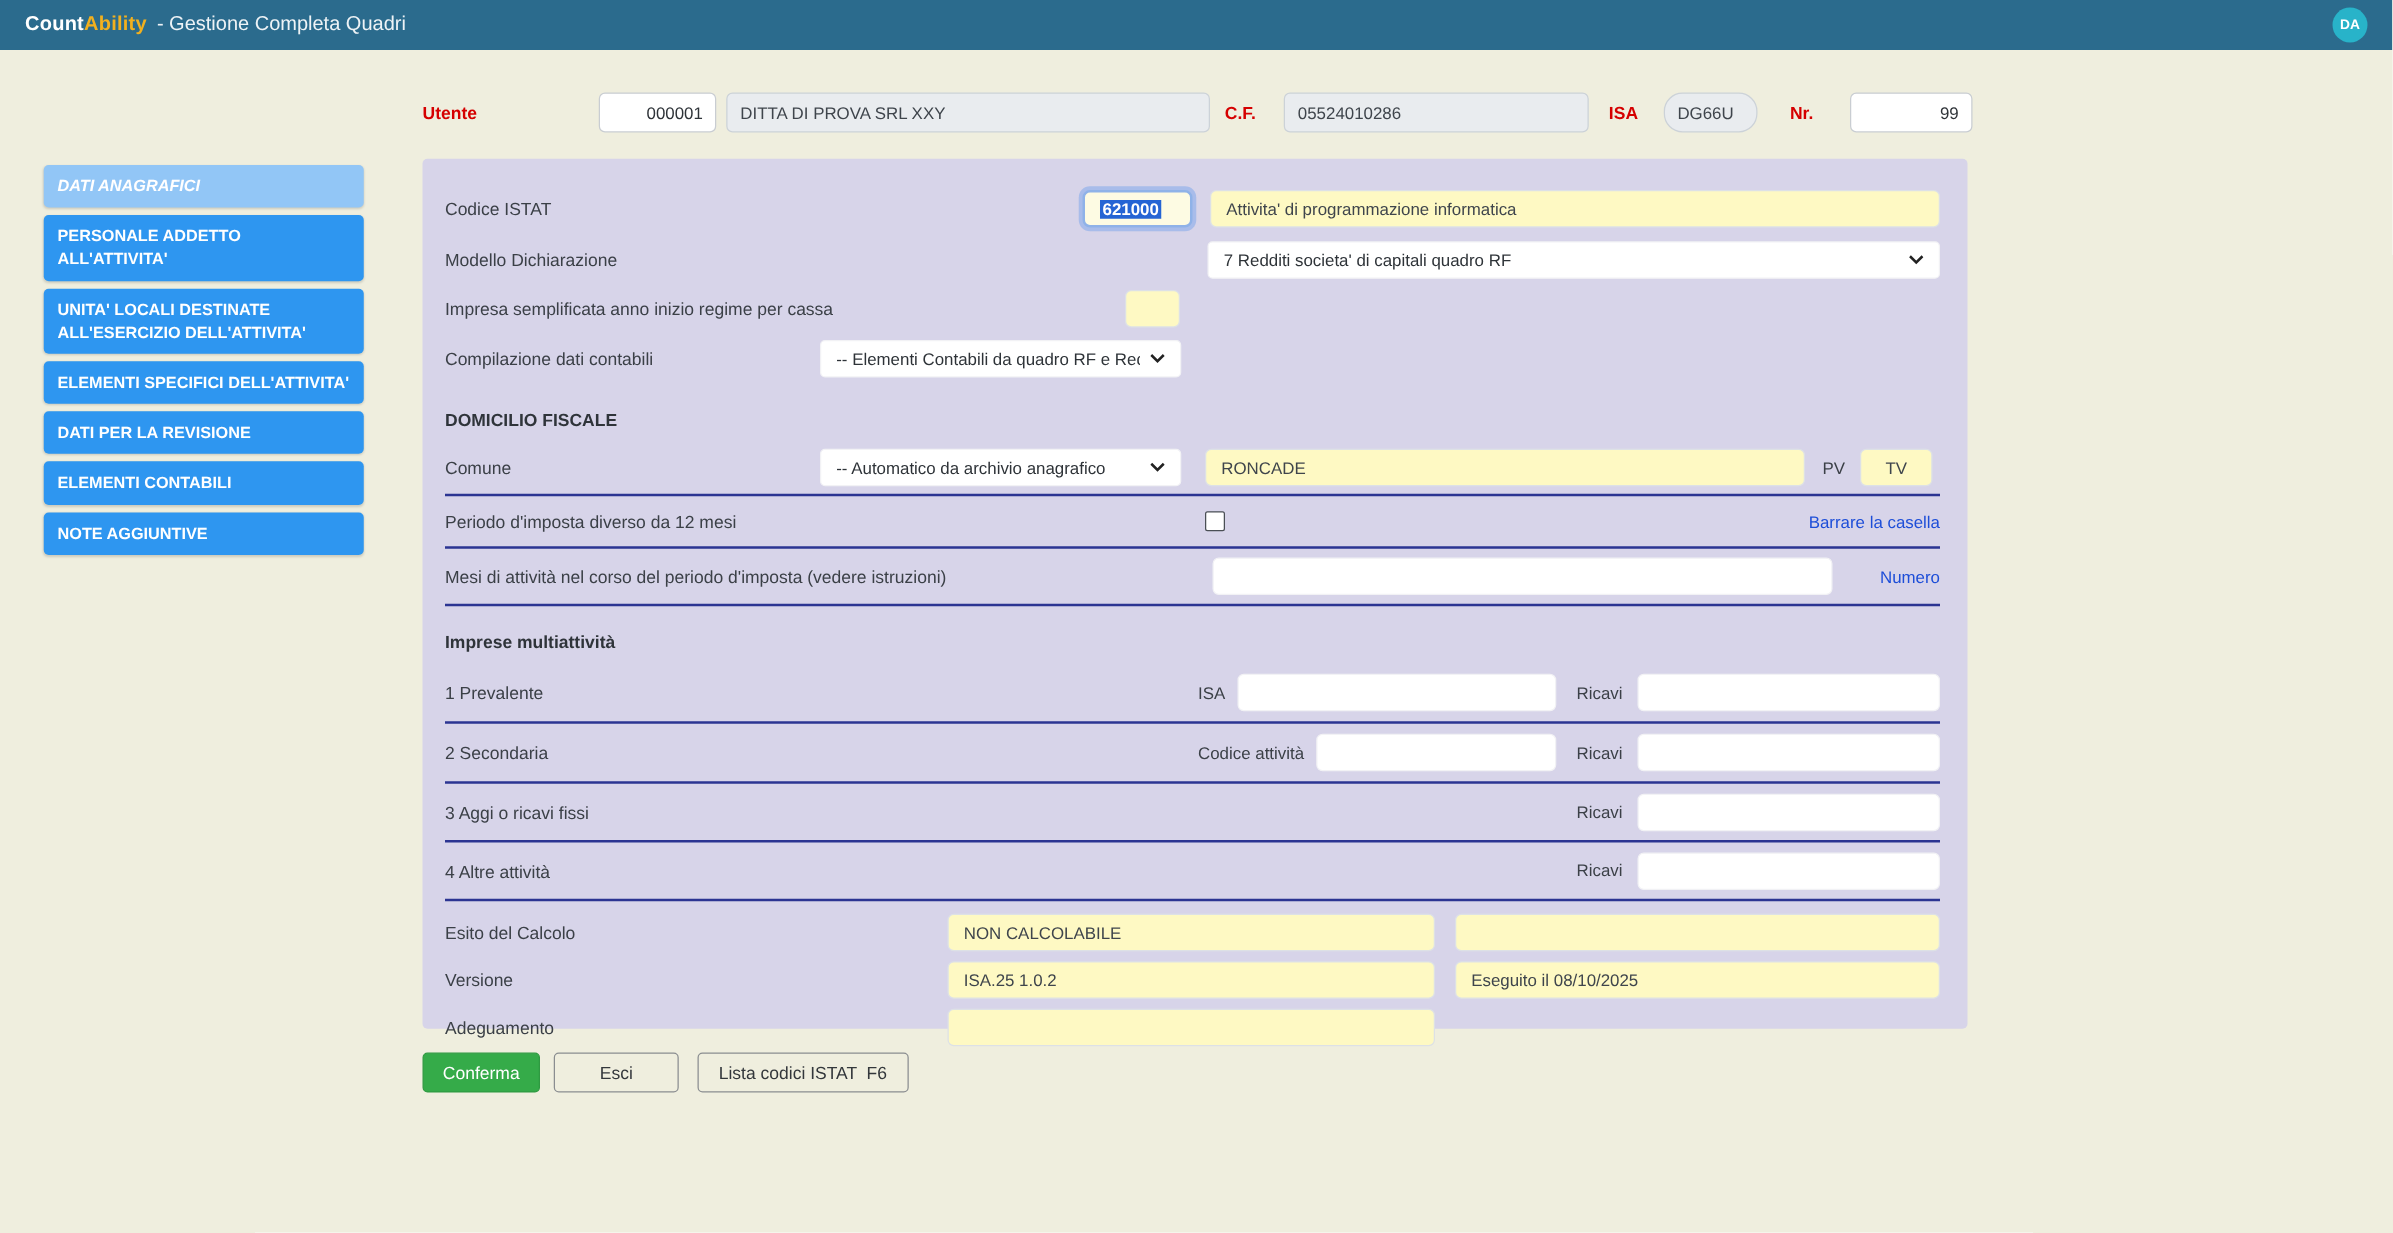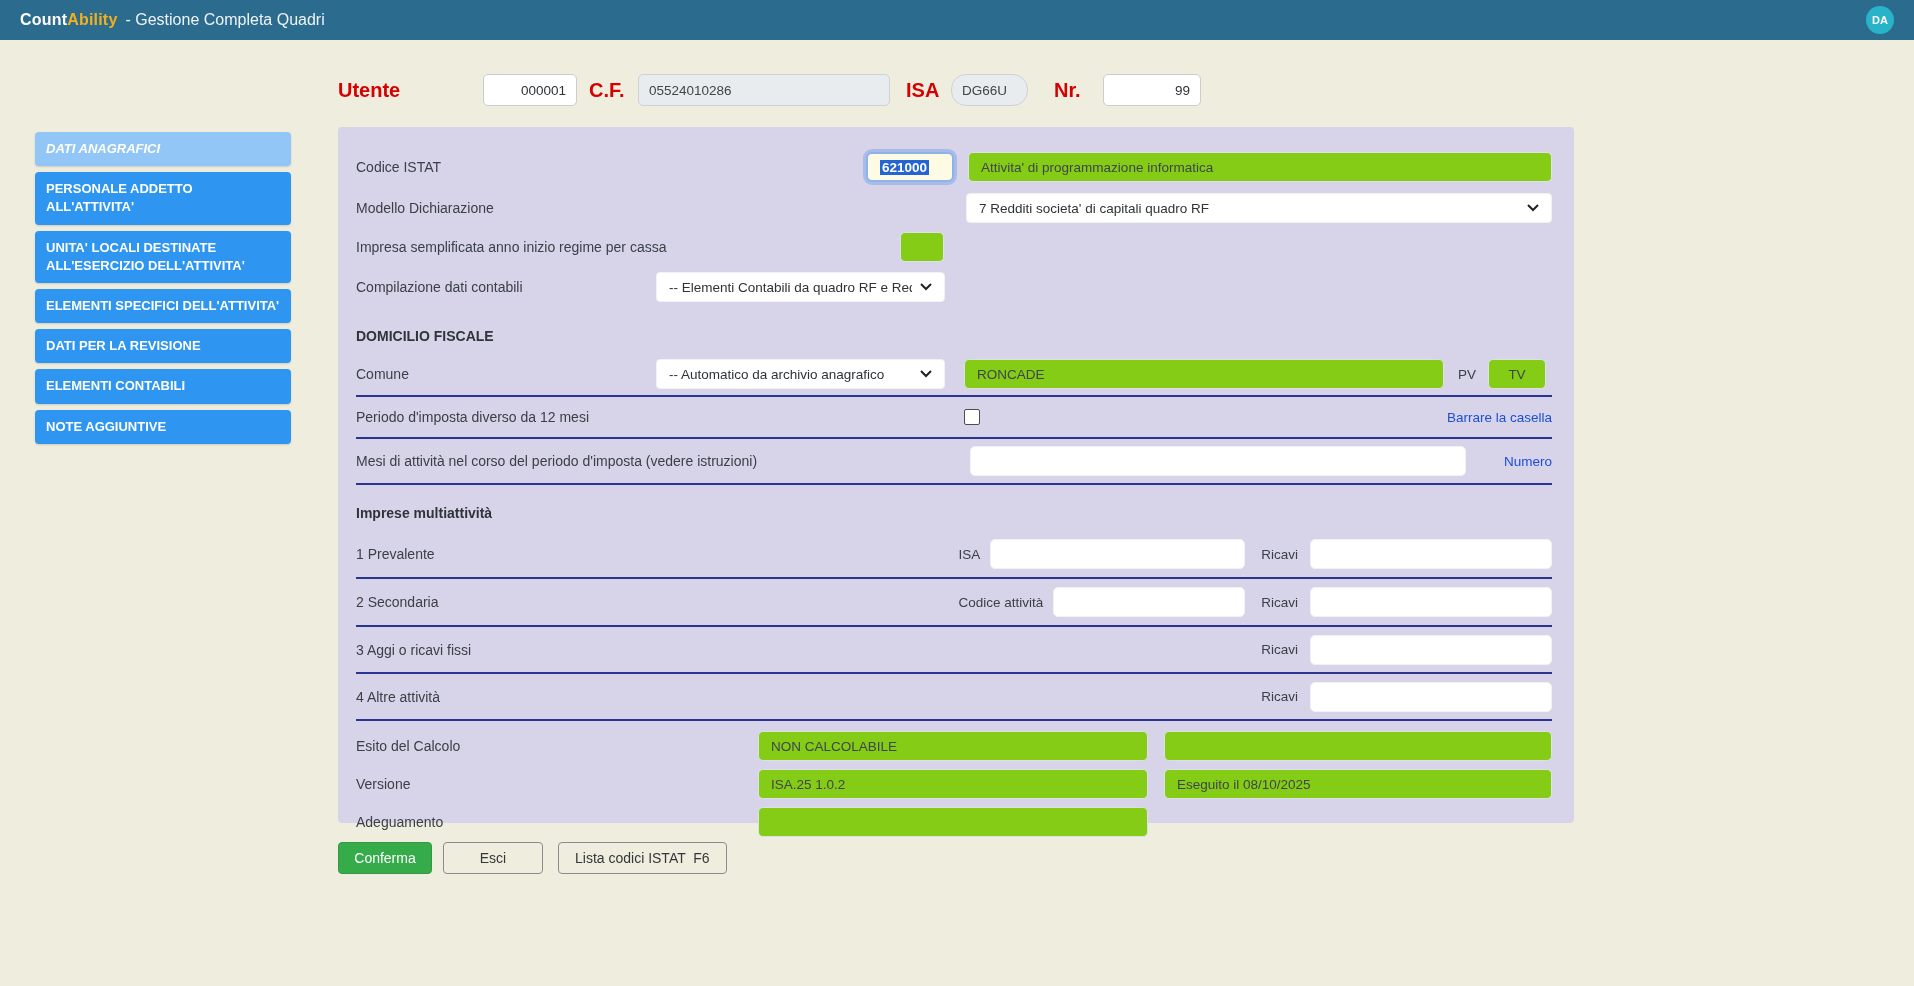--- a/index.html
+++ b/index.html
@@ -10,42 +10,42 @@
   .header { position:absolute; top:0; left:0; width:100%; height:40px; background:#2b6b8d;
             display:flex; align-items:center; padding:0 20px; }
   .logo { font-size:16px; font-weight:700; color:#ffffff; letter-spacing:0.2px; }
   .logo .ability { color:#f2b01e; }
   .header-suffix { color:#eef3f6; font-size:16px; font-weight:400; margin-left:8px; }
   .avatar { margin-left:auto; width:28px; height:28px; border-radius:50%; background:#28b3c9;
             color:#fff; font-size:11px; font-weight:700; display:flex; align-items:center; justify-content:center; cursor:pointer; }
 
   
   .userbar { position:absolute; left:338px; top:73px; width:1240px; height:34px; display:flex; align-items:center; }
-  .red-label { color:#d50000; font-weight:700; font-size:20px; }
+  .red-label { color:#d50000; font-weight:700; font-size:14px; }
   .field-gray { background:#e9ecef; border:1px solid #ccd2d8; border-radius:5px; height:32px;
                 display:flex; align-items:center; padding:0 10px; font-size:13.5px; color:#3f454c; }
   .input-white { background:#ffffff; border:1px solid #c9cdd2; border-radius:5px; height:32px;
                  padding:0 10px; font-size:13.5px; color:#2e3338; font-family:"Liberation Sans",sans-serif; }
   .ta-right { text-align:right;margin-left:40px; }
 
   
   .sidebar { position:absolute; left:35px; top:132px; width:256px; display:flex; flex-direction:column; gap:6px; }
   .side-item { background:#2e96f0; color:#ffffff; font-weight:700; font-size:13px; line-height:1.4;
                padding:8px 11px; border-radius:4px; cursor:pointer; box-shadow:0 1px 2px rgba(0,0,0,0.15); }
   .side-item.active { background:#92c6f6; font-style:italic; }
 
   
   .panel { position:absolute; left:338px; top:127px; width:1236px; height:696px; background:#d7d4e9;
            border-radius:4px; padding:18px 22px 0 18px; }
   .row { display:flex; align-items:center; }
   .lbl { color:#3b4047; font-size:14px; }
   .section-title { color:#2f343a; font-size:14px; font-weight:700; }
   .divider { border-bottom:2px solid #2b3492; }
 
-  .pfield { background:#84cc16; border:1px solid #dde1e6; border-radius:5px; height:30px;
+  .pfield { background:#fef9c3; border:1px solid #dde1e6; border-radius:5px; height:30px;
             display:flex; align-items:center; padding:0 12px; font-size:13.5px; color:#3f454c; }
   .pinput { background:#ffffff; border:1px solid #f2f2f5; border-radius:5px; height:30px;
             padding:0 10px; font-size:13.5px; color:#2e3338; font-family:"Liberation Sans",sans-serif; }
   .pselect { background:#ffffff; border:1px solid #f2f2f5; border-radius:4px; height:30px;
              display:flex; align-items:center; padding:0 12px; font-size:13.5px; color:#2e3338; cursor:pointer; }
   .pselect .chev { margin-left:auto; display:flex; align-items:center; padding-left:8px; }
 
   .istat-input { width:88px; height:30px; background:#fdfbe3; border:2px solid #8fb2e8; border-radius:6px;
                  box-shadow:0 0 0 3px rgba(110,160,235,0.45); display:flex; align-items:center; padding:0 12px; cursor:text; }
   .istat-input .sel { background:#2464d4; color:#ffffff; font-size:13.5px; font-weight:600; padding:0 2px; }
@@ -68,20 +68,21 @@
 
   <div class="header">
     <div class="logo"><span>Count</span><span class="ability">Ability</span></div>
     <div class="header-suffix">- Gestione Completa Quadri</div>
     <div class="avatar">DA</div>
   </div>
 
   <div class="userbar">
     <div class="red-label" style="width:105px;">Utente</div>
     <input class="input-white ta-right" style="width: 94px;" value="000001">
+    <div class="field-gray" style="width:400px; margin-left:8px;">DITTA DI PROVA SRL XXY</div>
     <div class="red-label" style="margin-left:12px; width:43px;">C.F.</div>
     <div class="field-gray" style="width:252px; margin-left:6px;">05524010286</div>
     <div class="red-label" style="margin-left:16px; width:33px;">ISA</div>
     <div class="field-gray" style="width:77px; margin-left:12px;border-radius:15px;">DG66U</div>
     <div class="red-label" style="margin-left:26px; width:27px;">Nr.</div>
     <input class="input-white ta-right" style="width: 98px; margin-left: 22px;" value="99">
   </div>
 
   <div class="sidebar">
     <div class="side-item active">DATI ANAGRAFICI</div>

